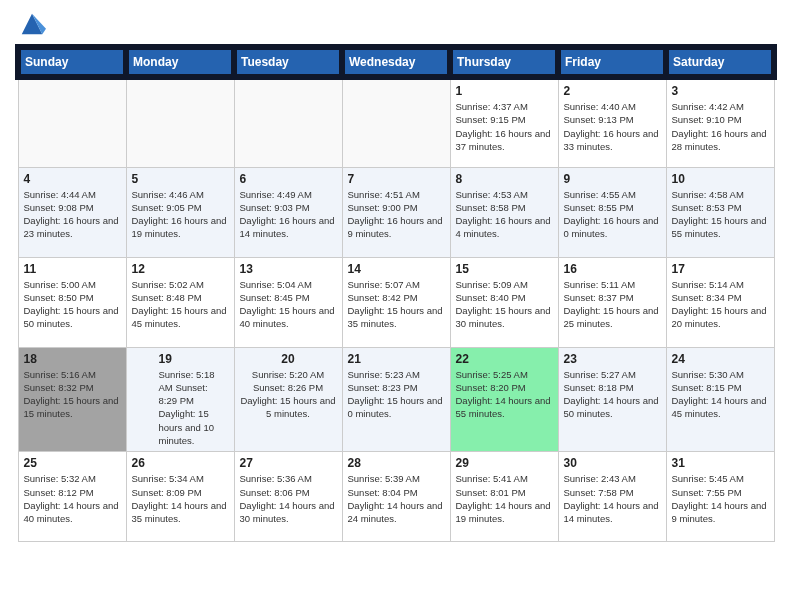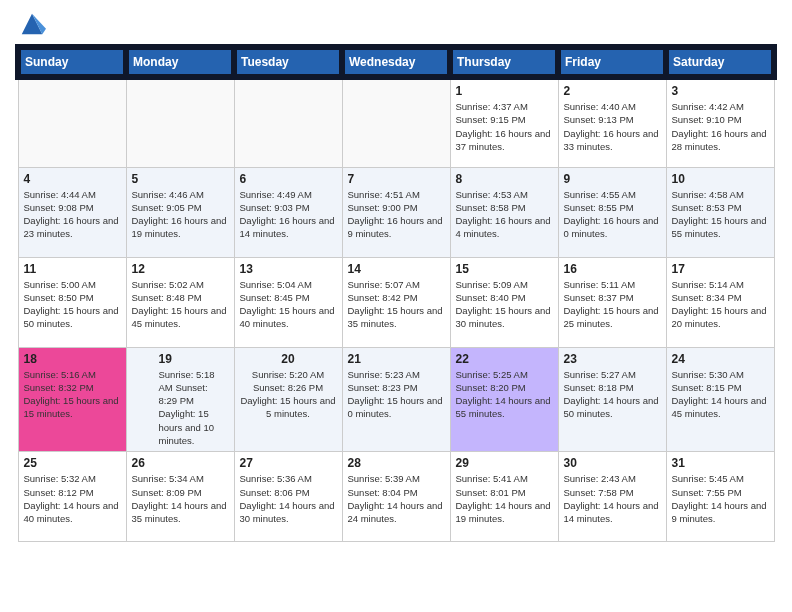--- a/index.html
+++ b/index.html
@@ -245,21 +245,21 @@
         </td>
         <td>
           <span class="day-number">17</span>
           <div class="day-info">Sunrise: 5:14 AM
 Sunset: 8:34 PM
 Daylight: 15 hours
 and 20 minutes.</div>
         </td>
       </tr>
       <tr style="background: rgb(240, 244, 250);">
-        <td style="background: #ec4899; margin-left: 8px;">
+        <td style="background: #a3a3a3; margin-left: 8px;">
           <span class="day-number">18</span>
           <div class="day-info">Sunrise: 5:16 AM
 Sunset: 8:32 PM
 Daylight: 15 hours
 and 15 minutes.</div>
         </td>
         <td style="background: rgb(240, 244, 250); padding-left: 32px;">
           <span class="day-number">19</span>
           <div class="day-info">Sunrise: 5:18 AM
 Sunset: 8:29 PM
@@ -273,21 +273,21 @@
 Daylight: 15 hours
 and 5 minutes.</div>
         </td>
         <td style="background: rgb(240, 244, 250);">
           <span class="day-number">21</span>
           <div class="day-info">Sunrise: 5:23 AM
 Sunset: 8:23 PM
 Daylight: 15 hours
 and 0 minutes.</div>
         </td>
-        <td style="background: #c4b5fd;">
+        <td style="background: #86efac;">
           <span class="day-number">22</span>
           <div class="day-info">Sunrise: 5:25 AM
 Sunset: 8:20 PM
 Daylight: 14 hours
 and 55 minutes.</div>
         </td>
         <td style="background: rgb(240, 244, 250);">
           <span class="day-number">23</span>
           <div class="day-info">Sunrise: 5:27 AM
 Sunset: 8:18 PM

